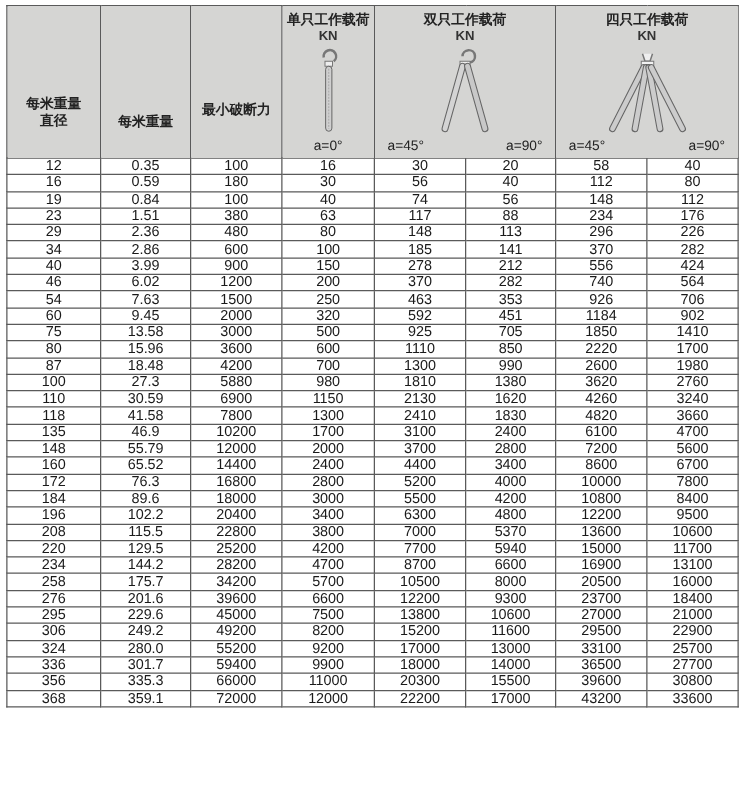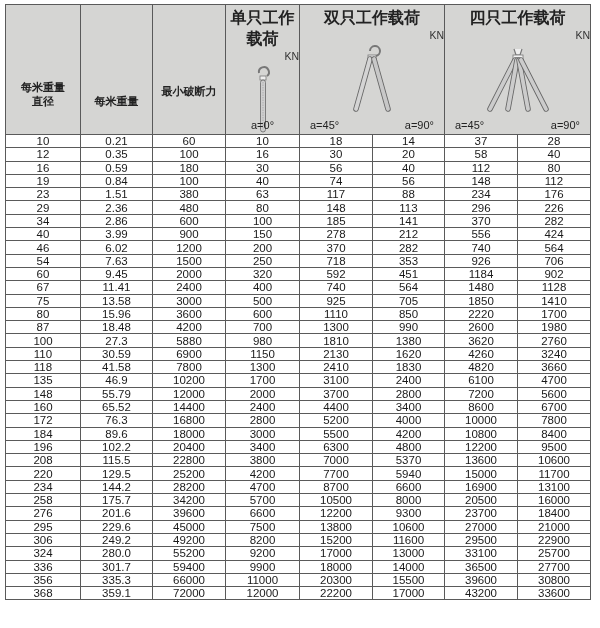--- a/index.html
+++ b/index.html
@@ -4,22 +4,22 @@
 <style>
   html, body { margin:0; padding:0; background:#ffffff; }
   body { width:600px; height:628px; position:relative; overflow:hidden;
          font-family:"Liberation Sans", "DejaVu Sans", sans-serif; color:#1a1a1a; }
   #spec-table { position:absolute; left:5px; top:4px; border-collapse:collapse;
                 table-layout:fixed; width:585px; }
   #spec-table th, #spec-table td { border:1px solid #5a5a5a; padding:0; text-align:center; }
   #spec-table thead th { background:#d5d5d3; font-weight:bold; font-size:11px; color:#222; vertical-align:middle; }
   #spec-table tbody td { font-size:11.5px; height:12.3px; line-height:12px; }
   .grp-head { height:121px; position:relative; vertical-align:top !important; }
-  .grp-title { display:block; margin-top:3px; font-size:16px; font-weight:bold; }
-  .grp-unit { display:block; font-size:10.5px; font-weight:normal; color:#333;text-align:right; }
+  .grp-title { display:block; margin-top:3px; font-size:11px; font-weight:bold; }
+  .grp-unit { display:block; font-size:10.5px; font-weight:bold; color:#333; }
   .angle { position:absolute; bottom:3px; font-size:11px; font-weight:normal; color:#222; }
   .sling-svg { display:block; margin:2px auto 0; }
   .left-head { font-size:11px; line-height:14px; }
 </style>
 </head>
 <body>
 
 <table id="spec-table">
   <colgroup>
     <col style="width:75px">
@@ -87,30 +87,20 @@
             <line x1="43" y1="17" x2="68" y2="66" stroke="#ccc" stroke-width="3.8"></line>
           </g>
         </svg>
         <span class="angle" style="left:10px">a=45°</span>
         <span class="angle" style="right:10px">a=90°</span>
       </th>
     </tr>
   </thead>
   <tbody id="table-body">
       <tr>
-        <td>10</td>
-        <td>0.21</td>
-        <td>60</td>
-        <td>10</td>
-        <td>18</td>
-        <td>14</td>
-        <td>37</td>
-        <td>28</td>
-      </tr>
-      <tr>
         <td>12</td>
         <td>0.35</td>
         <td>100</td>
         <td>16</td>
         <td>30</td>
         <td>20</td>
         <td>58</td>
         <td>40</td>
       </tr>
       <tr>
@@ -181,46 +171,36 @@
         <td>370</td>
         <td>282</td>
         <td>740</td>
         <td>564</td>
       </tr>
       <tr>
         <td>54</td>
         <td>7.63</td>
         <td>1500</td>
         <td>250</td>
-        <td>718</td>
+        <td>463</td>
         <td>353</td>
         <td>926</td>
         <td>706</td>
       </tr>
       <tr>
         <td>60</td>
         <td>9.45</td>
         <td>2000</td>
         <td>320</td>
         <td>592</td>
         <td>451</td>
         <td>1184</td>
         <td>902</td>
       </tr>
       <tr>
-        <td>67</td>
-        <td>11.41</td>
-        <td>2400</td>
-        <td>400</td>
-        <td>740</td>
-        <td>564</td>
-        <td>1480</td>
-        <td>1128</td>
-      </tr>
-      <tr>
         <td>75</td>
         <td>13.58</td>
         <td>3000</td>
         <td>500</td>
         <td>925</td>
         <td>705</td>
         <td>1850</td>
         <td>1410</td>
       </tr>
       <tr>

